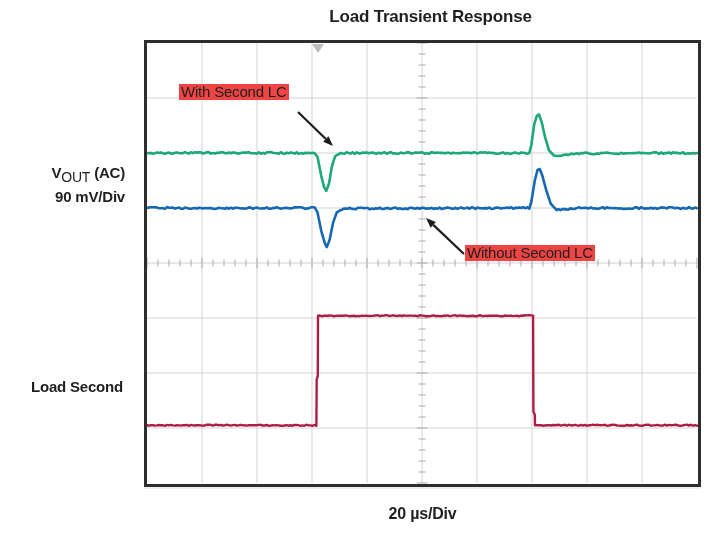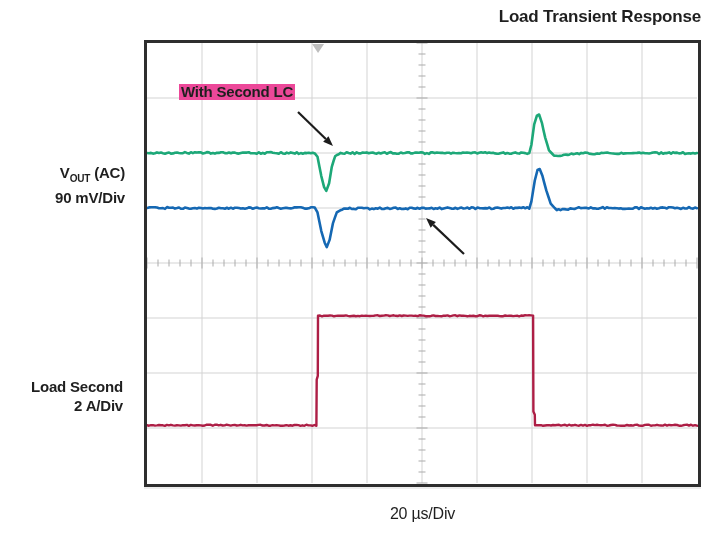--- a/index.html
+++ b/index.html
@@ -1,59 +1,58 @@
 <!DOCTYPE html>
 <html><head>
 <meta charset="utf-8">
 <style>
   html,body{margin:0;padding:0}
   body{
     width:717px;height:534px;position:relative;background:#ffffff;
     font-family:"Liberation Sans",sans-serif;color:#1f1f1f;overflow:hidden;
   }
   .chart-title{
-    position:absolute;left:144px;top:7px;width:557px;text-align:right;
+    position:absolute;left:152px;top:7px;width:557px;text-align:center;
     font-size:17px;font-weight:bold;letter-spacing:-0.2px;
   }
   .scope{
     position:absolute;left:144px;top:40px;width:551px;height:441px;
     border:3px solid #2e2e2e;background:#ffffff;box-shadow:0 2px 0 rgba(0,0,0,.07);
   }
   .scope svg{position:absolute;left:0;top:0}
   .ann{
-    position:absolute;font-size:15px;font-weight:bold;letter-spacing:-0.2px;
-    background:#ec4899;padding:0 2px;white-space:nowrap;line-height:16px;
+    position:absolute;font-size:15px;font-weight:normal;letter-spacing:-0.2px;
+    background:#ef4444;padding:0 2px;white-space:nowrap;line-height:16px;
   }
   .ann-with{left:32px;top:41px}
   .ann-without{left:318px;top:202px}
   .ch-label{
     position:absolute;text-align:right;font-size:15px;font-weight:bold;
     line-height:19px;letter-spacing:-0.2px;white-space:nowrap;
   }
-  .ch-label sub{font-size:10px;font-weight:bold}
+  .ch-label sub{font-size:14px;font-weight:normal}
   .vout-label{right:592px;top:163px}
   .load-label{right:594px;top:377px}
   .time-label{
     position:absolute;left:144px;top:505px;width:557px;text-align:center;
-    font-size:16px;font-weight:normal;letter-spacing:-0.2px;
+    font-size:16px;font-weight:bold;letter-spacing:-0.2px;
   }
 </style>
 </head>
 <body>
 
 <div class="chart-title">Load Transient Response</div>
 
 <div class="ch-label vout-label">
   <div><span>V</span><sub>OUT</sub><span> (AC)</span></div>
   <div>90 mV/Div</div>
 </div>
 
 <div class="ch-label load-label">
   <div>Load Second</div>
-  <div>2 A/Div</div>
 </div>
 
 <div class="scope">
   <svg id="scope-svg" width="551" height="441" viewBox="0 0 551 441">
       <line x1="55" y1="0" x2="55" y2="440" stroke="#d3d3d3" stroke-width="1"></line>
       <line x1="110" y1="0" x2="110" y2="440" stroke="#d3d3d3" stroke-width="1"></line>
       <line x1="165" y1="0" x2="165" y2="440" stroke="#d3d3d3" stroke-width="1"></line>
       <line x1="220" y1="0" x2="220" y2="440" stroke="#d3d3d3" stroke-width="1"></line>
       <line x1="275" y1="0" x2="275" y2="440" stroke="#d3d3d3" stroke-width="1"></line>
       <line x1="330" y1="0" x2="330" y2="440" stroke="#d3d3d3" stroke-width="1"></line>
@@ -162,15 +161,16 @@
       <polygon points="165.04999999999998,1 177.04999999999998,1 171.04999999999998,10" fill="#bdbdbd"></polygon>
       <path d="M 0.0,110.0 L 2.0,110.2 L 4.0,109.9 L 6.0,110.6 L 8.0,110.3 L 10.0,109.4 L 12.0,110.0 L 14.0,109.6 L 16.0,110.2 L 18.0,110.7 L 20.0,110.0 L 22.0,109.5 L 24.0,110.7 L 26.0,110.4 L 28.0,109.7 L 30.0,109.5 L 32.0,110.0 L 33.9,110.3 L 35.9,110.2 L 37.9,109.1 L 39.9,109.9 L 41.9,110.6 L 43.9,109.2 L 45.9,110.2 L 47.9,109.2 L 49.9,109.6 L 51.9,109.2 L 53.9,109.4 L 55.9,110.5 L 57.9,110.1 L 59.9,109.1 L 61.9,109.4 L 63.9,110.6 L 65.9,110.0 L 67.9,110.6 L 69.9,109.7 L 71.9,109.9 L 73.9,109.2 L 75.9,109.2 L 77.9,110.1 L 79.9,110.2 L 81.9,109.5 L 83.9,110.3 L 85.9,109.5 L 87.9,109.6 L 89.9,110.4 L 91.9,110.6 L 93.9,110.0 L 95.9,109.5 L 97.9,109.6 L 99.9,109.6 L 101.8,109.2 L 103.8,110.3 L 105.8,110.3 L 107.8,110.3 L 109.8,110.8 L 111.8,109.3 L 113.8,110.8 L 115.8,109.9 L 117.8,110.8 L 119.8,109.3 L 121.8,109.3 L 123.8,109.1 L 125.8,109.7 L 127.8,110.0 L 129.8,110.2 L 131.8,110.7 L 133.8,109.2 L 135.8,110.4 L 137.8,110.8 L 139.8,109.6 L 141.8,110.4 L 143.8,109.4 L 145.8,110.0 L 147.8,110.6 L 149.8,109.3 L 151.8,110.9 L 153.8,110.1 L 155.8,110.7 L 157.8,109.9 L 159.8,110.1 L 161.8,109.7 L 163.8,110.2 L 165.8,109.7 L 167.8,110.4 L 170.5,113.8 L 172.4,123.5 L 174.3,133.1 L 177.1,144.1 L 179.3,147.9 L 182.1,140.3 L 184.8,123.8 L 186.4,118.5 L 188.1,113.3 L 189.9,112.0 L 191.8,111.2 L 193.6,109.9 L 195.6,110.5 L 197.6,110.7 L 199.6,109.3 L 201.6,110.0 L 203.6,110.6 L 205.6,109.3 L 207.6,110.9 L 209.7,109.4 L 211.7,110.4 L 213.7,110.4 L 215.7,109.5 L 217.7,109.8 L 219.7,109.4 L 221.7,110.3 L 223.7,109.7 L 225.7,109.5 L 227.7,110.2 L 229.7,110.7 L 231.7,109.7 L 233.7,110.5 L 235.7,109.8 L 237.8,109.3 L 239.8,110.7 L 241.8,109.8 L 243.8,109.1 L 245.8,110.4 L 247.8,110.2 L 249.8,110.7 L 251.8,110.7 L 253.8,109.5 L 255.8,110.2 L 257.8,110.0 L 259.8,109.4 L 261.8,109.2 L 263.8,110.4 L 265.8,110.4 L 267.9,109.6 L 269.9,109.6 L 271.9,109.7 L 273.9,109.2 L 275.9,109.5 L 277.9,110.9 L 279.9,110.1 L 281.9,110.9 L 283.9,109.4 L 285.9,109.4 L 287.9,110.1 L 289.9,109.6 L 291.9,109.8 L 293.9,109.9 L 296.0,109.9 L 298.0,110.3 L 300.0,109.8 L 302.0,109.7 L 304.0,110.7 L 306.0,109.7 L 308.0,110.0 L 310.0,110.2 L 312.0,110.1 L 314.0,110.2 L 316.0,109.5 L 318.0,109.7 L 320.0,109.6 L 322.0,109.7 L 324.0,110.3 L 326.1,109.5 L 328.1,109.4 L 330.1,110.4 L 332.1,109.7 L 334.1,109.3 L 336.1,109.7 L 338.1,109.2 L 340.1,110.1 L 342.1,109.5 L 344.1,110.0 L 346.1,109.8 L 348.1,110.4 L 350.1,110.7 L 352.1,110.6 L 354.2,109.9 L 356.2,109.4 L 358.2,110.7 L 360.2,110.0 L 362.2,110.6 L 364.2,110.7 L 366.2,109.9 L 368.2,109.4 L 370.2,110.2 L 372.2,110.6 L 374.2,109.5 L 376.2,109.8 L 378.2,110.1 L 380.2,110.9 L 382.3,110.0 L 384.4,101.8 L 387.2,81.4 L 389.9,72.6 L 392.1,71.5 L 394.9,79.8 L 396.5,87.2 L 398.2,94.6 L 400.1,100.9 L 402.0,107.3 L 404.5,110.0 L 407.0,112.7 L 409.1,112.8 L 411.1,113.0 L 413.2,112.9 L 415.3,112.4 L 417.1,111.7 L 418.9,111.6 L 420.8,111.9 L 422.6,111.4 L 424.4,110.6 L 426.3,111.2 L 428.2,110.8 L 430.2,110.2 L 432.2,111.1 L 434.2,109.9 L 436.2,110.3 L 438.2,109.6 L 440.2,109.7 L 442.2,110.7 L 444.2,110.9 L 446.2,111.3 L 448.2,111.1 L 450.2,110.4 L 452.2,110.8 L 454.2,109.8 L 456.2,110.0 L 458.2,109.8 L 460.2,109.6 L 462.2,110.0 L 464.2,110.3 L 466.2,110.5 L 468.2,110.8 L 470.2,110.9 L 472.2,110.9 L 474.2,109.8 L 476.1,110.6 L 478.1,110.4 L 480.1,110.2 L 482.1,110.2 L 484.1,110.2 L 486.1,110.1 L 488.1,110.0 L 490.1,109.9 L 492.1,109.6 L 494.1,110.3 L 496.1,109.8 L 498.1,110.3 L 500.1,110.3 L 502.1,110.5 L 504.1,110.1 L 506.1,109.5 L 508.1,109.3 L 510.1,109.5 L 512.1,111.0 L 514.1,109.4 L 516.1,110.8 L 518.1,110.0 L 520.1,110.1 L 522.1,109.4 L 524.1,110.7 L 526.0,109.3 L 528.0,109.9 L 530.0,109.6 L 532.0,110.4 L 534.0,110.2 L 536.0,109.3 L 538.0,110.9 L 540.0,110.5 L 542.0,110.3 L 544.0,110.6 L 546.0,110.1 L 548.0,110.6 L 550.0,110.0" fill="none" stroke="#1da878" stroke-width="2.6" stroke-linejoin="round" stroke-linecap="round"></path>
       <path d="M 0.0,165.0 L 2.0,164.4 L 4.0,164.2 L 6.0,164.3 L 8.0,164.2 L 10.0,164.6 L 12.0,165.3 L 14.0,165.3 L 16.0,165.1 L 18.0,165.9 L 20.0,164.1 L 22.0,164.8 L 24.0,164.7 L 26.0,164.6 L 28.0,165.6 L 30.0,165.1 L 32.0,164.5 L 33.9,165.8 L 35.9,165.8 L 37.9,164.6 L 39.9,165.0 L 41.9,165.6 L 43.9,165.8 L 45.9,165.3 L 47.9,165.1 L 49.9,165.6 L 51.9,164.7 L 53.9,165.0 L 55.9,165.5 L 57.9,165.1 L 59.9,165.3 L 61.9,165.1 L 63.9,165.1 L 65.9,165.8 L 67.9,165.9 L 69.9,165.5 L 71.9,164.7 L 73.9,165.2 L 75.9,165.3 L 77.9,165.7 L 79.9,164.8 L 81.9,165.7 L 83.9,164.7 L 85.9,165.7 L 87.9,164.8 L 89.9,164.7 L 91.9,165.1 L 93.9,165.6 L 95.9,165.2 L 97.9,165.7 L 99.9,165.3 L 101.8,164.4 L 103.8,164.6 L 105.8,165.8 L 107.8,165.0 L 109.8,164.6 L 111.8,165.2 L 113.8,165.5 L 115.8,165.4 L 117.8,165.4 L 119.8,164.4 L 121.8,165.6 L 123.8,165.7 L 125.8,165.1 L 127.8,164.9 L 129.8,164.2 L 131.8,165.0 L 133.8,165.7 L 135.8,165.3 L 137.8,164.9 L 139.8,164.9 L 141.8,165.2 L 143.8,165.4 L 145.8,165.0 L 147.8,164.2 L 149.8,164.4 L 151.8,164.3 L 153.8,164.3 L 155.8,164.8 L 157.8,165.6 L 159.8,165.6 L 161.8,165.3 L 163.8,164.3 L 165.8,164.2 L 167.8,164.6 L 170.5,169.4 L 172.4,178.8 L 174.3,188.1 L 176.0,193.9 L 177.7,199.7 L 179.8,204.1 L 182.6,196.9 L 184.3,188.6 L 185.9,180.4 L 187.8,174.9 L 189.8,169.4 L 191.5,168.3 L 193.3,167.3 L 195.1,166.7 L 196.9,165.6 L 198.9,165.5 L 200.9,165.7 L 202.9,164.8 L 204.9,166.0 L 206.9,165.9 L 208.9,166.3 L 210.9,164.8 L 212.8,164.7 L 214.8,164.7 L 216.8,165.2 L 218.8,165.0 L 220.8,165.0 L 222.8,166.4 L 224.8,165.6 L 226.8,166.1 L 228.8,165.2 L 230.8,165.7 L 232.8,164.6 L 234.8,165.9 L 236.8,166.0 L 238.8,165.2 L 240.7,164.9 L 242.7,165.9 L 244.7,165.4 L 246.7,164.8 L 248.7,164.6 L 250.7,165.9 L 252.7,165.3 L 254.7,166.0 L 256.7,165.9 L 258.7,165.4 L 260.7,166.2 L 262.7,164.8 L 264.7,164.7 L 266.7,165.4 L 268.6,165.7 L 270.6,164.8 L 272.6,165.8 L 274.6,164.9 L 276.6,164.7 L 278.6,165.6 L 280.6,165.5 L 282.6,165.4 L 284.6,164.8 L 286.6,166.0 L 288.6,165.3 L 290.6,165.7 L 292.6,164.5 L 294.6,166.1 L 296.6,165.4 L 298.5,164.9 L 300.5,164.4 L 302.5,164.9 L 304.5,165.6 L 306.5,165.7 L 308.5,164.8 L 310.5,165.9 L 312.5,165.1 L 314.5,164.6 L 316.5,165.5 L 318.5,165.2 L 320.5,164.6 L 322.5,165.8 L 324.5,164.4 L 326.4,164.5 L 328.4,166.0 L 330.4,164.6 L 332.4,165.1 L 334.4,165.2 L 336.4,165.4 L 338.4,165.1 L 340.4,165.4 L 342.4,164.5 L 344.4,166.0 L 346.4,165.7 L 348.4,164.8 L 350.4,164.6 L 352.4,165.1 L 354.3,165.6 L 356.3,165.0 L 358.3,165.0 L 360.3,164.6 L 362.3,165.1 L 364.3,164.2 L 366.3,165.7 L 368.3,164.8 L 370.3,164.9 L 372.3,164.6 L 374.3,165.0 L 376.3,164.2 L 378.3,165.3 L 380.3,164.2 L 382.3,165.7 L 384.4,158.4 L 386.1,147.9 L 387.8,137.5 L 390.5,127.0 L 392.7,126.0 L 395.5,133.1 L 397.4,140.3 L 399.3,147.4 L 401.5,154.0 L 403.7,160.6 L 405.7,162.8 L 407.7,165.0 L 409.8,167.2 L 411.6,166.2 L 413.5,167.1 L 415.4,166.1 L 417.2,166.1 L 419.1,166.4 L 421.2,166.6 L 423.3,165.4 L 425.4,165.7 L 427.5,166.0 L 429.6,165.1 L 431.8,164.3 L 433.8,165.1 L 435.8,165.0 L 437.8,164.9 L 439.8,164.9 L 441.8,165.5 L 443.8,164.3 L 445.8,165.4 L 447.8,165.2 L 449.8,165.8 L 451.8,165.6 L 453.8,165.0 L 455.8,164.1 L 457.8,165.7 L 459.8,164.2 L 461.8,165.0 L 463.8,165.0 L 465.8,165.3 L 467.8,165.1 L 469.8,165.2 L 471.8,165.6 L 473.8,165.3 L 475.8,165.9 L 477.8,165.9 L 479.9,165.8 L 481.9,165.6 L 483.9,165.8 L 485.9,165.6 L 487.9,164.4 L 489.9,164.3 L 491.9,165.9 L 493.9,164.2 L 495.9,165.0 L 497.9,165.7 L 499.9,165.3 L 501.9,165.5 L 503.9,164.7 L 505.9,165.6 L 507.9,164.9 L 509.9,165.8 L 511.9,165.3 L 513.9,164.6 L 515.9,164.4 L 517.9,164.8 L 519.9,165.4 L 521.9,164.2 L 523.9,164.3 L 525.9,164.5 L 528.0,165.2 L 530.0,164.8 L 532.0,165.2 L 534.0,165.9 L 536.0,164.8 L 538.0,165.5 L 540.0,165.4 L 542.0,164.1 L 544.0,165.3 L 546.0,165.7 L 548.0,164.6 L 550.0,165.2" fill="none" stroke="#1568b3" stroke-width="2.6" stroke-linejoin="round" stroke-linecap="round"></path>
       <path d="M 0.0,382.3 L 2.0,382.7 L 4.0,382.2 L 6.0,382.1 L 8.0,382.6 L 10.0,382.4 L 12.0,382.0 L 14.0,382.2 L 15.9,382.3 L 17.9,382.8 L 19.9,381.9 L 21.9,382.4 L 23.9,381.8 L 25.9,382.4 L 27.9,382.6 L 29.9,382.2 L 31.9,382.4 L 33.9,382.6 L 35.9,382.1 L 37.9,382.3 L 39.9,381.9 L 41.9,382.8 L 43.8,381.9 L 45.8,382.4 L 47.8,382.5 L 49.8,382.3 L 51.8,382.3 L 53.8,382.4 L 55.8,382.7 L 57.8,382.5 L 59.8,381.7 L 61.8,381.8 L 63.8,381.8 L 65.8,382.7 L 67.8,381.7 L 69.8,381.7 L 71.7,382.3 L 73.7,381.8 L 75.7,382.5 L 77.7,382.4 L 79.7,381.7 L 81.7,382.1 L 83.7,382.6 L 85.7,382.1 L 87.7,381.9 L 89.7,382.5 L 91.7,382.4 L 93.7,381.8 L 95.7,382.4 L 97.7,382.3 L 99.6,382.6 L 101.6,382.3 L 103.6,382.2 L 105.6,382.3 L 107.6,382.2 L 109.6,382.3 L 111.6,381.9 L 113.6,381.8 L 115.6,382.5 L 117.6,382.5 L 119.6,382.0 L 121.6,382.7 L 123.6,382.7 L 125.6,382.2 L 127.5,382.4 L 129.5,382.1 L 131.5,382.4 L 133.5,382.8 L 135.5,382.7 L 137.5,382.5 L 139.5,382.1 L 141.5,382.7 L 143.5,382.3 L 145.5,382.7 L 147.5,382.0 L 149.5,381.9 L 151.5,382.1 L 153.5,382.8 L 155.4,382.3 L 157.4,382.8 L 159.4,381.7 L 161.4,382.4 L 163.4,382.4 L 165.4,382.8 L 167.4,382.0 L 169.4,382.8 L 169.7,336.6 L 170.8,332.8 L 171.0,272.8 L 173.0,272.5 L 175.0,273.3 L 177.0,272.6 L 179.0,272.8 L 181.0,272.7 L 183.0,272.5 L 185.0,272.6 L 187.0,273.3 L 189.0,272.9 L 191.0,272.6 L 193.0,272.8 L 194.9,272.7 L 196.9,272.7 L 198.9,272.4 L 200.9,272.9 L 202.9,273.2 L 204.9,273.0 L 206.9,272.8 L 208.9,273.2 L 210.9,272.9 L 212.9,273.2 L 214.9,272.7 L 216.8,272.9 L 218.8,272.8 L 220.8,272.9 L 222.8,273.0 L 224.8,272.9 L 226.8,272.7 L 228.8,272.4 L 230.8,272.3 L 232.8,273.0 L 234.8,272.7 L 236.8,272.6 L 238.8,272.3 L 240.7,272.4 L 242.7,273.0 L 244.7,272.6 L 246.7,272.3 L 248.7,272.8 L 250.7,273.0 L 252.7,272.4 L 254.7,273.0 L 256.7,272.5 L 258.7,272.6 L 260.7,272.9 L 262.6,272.6 L 264.6,272.6 L 266.6,272.9 L 268.6,272.8 L 270.6,273.1 L 272.6,272.3 L 274.6,272.5 L 276.6,272.6 L 278.6,273.2 L 280.6,273.2 L 282.6,273.3 L 284.5,272.8 L 286.5,272.4 L 288.5,273.0 L 290.5,272.9 L 292.5,273.1 L 294.5,273.3 L 296.5,272.7 L 298.5,272.7 L 300.5,272.4 L 302.5,273.2 L 304.5,272.9 L 306.5,272.4 L 308.4,272.3 L 310.4,273.2 L 312.4,272.4 L 314.4,272.8 L 316.4,272.8 L 318.4,272.9 L 320.4,273.3 L 322.4,272.8 L 324.4,273.0 L 326.4,272.8 L 328.4,273.2 L 330.3,273.2 L 332.3,272.3 L 334.3,272.5 L 336.3,273.3 L 338.3,272.7 L 340.3,273.0 L 342.3,272.8 L 344.3,272.7 L 346.3,272.6 L 348.3,272.7 L 350.3,272.6 L 352.2,273.0 L 354.2,273.2 L 356.2,273.2 L 358.2,272.5 L 360.2,272.9 L 362.2,272.8 L 364.2,272.8 L 366.2,273.1 L 368.2,272.9 L 370.2,272.7 L 372.2,273.3 L 374.2,272.5 L 376.1,272.7 L 378.1,272.3 L 380.1,272.4 L 382.1,272.3 L 384.1,272.4 L 386.1,272.6 L 386.4,368.5 L 387.8,371.8 L 388.0,382.3 L 390.0,382.3 L 392.0,382.2 L 394.0,382.1 L 396.0,382.8 L 398.0,382.5 L 400.0,382.2 L 402.0,382.1 L 404.0,382.5 L 406.0,382.0 L 408.0,382.3 L 410.0,382.0 L 412.0,381.8 L 414.0,382.6 L 416.0,382.1 L 418.0,381.8 L 420.0,382.7 L 422.0,381.7 L 424.0,382.5 L 426.0,382.3 L 428.0,381.8 L 430.0,382.4 L 432.0,382.7 L 434.0,381.9 L 436.0,382.6 L 438.0,381.9 L 440.0,382.8 L 442.0,382.2 L 444.0,382.2 L 446.0,381.7 L 448.0,382.1 L 450.0,381.8 L 452.0,382.1 L 454.0,382.2 L 456.0,382.1 L 458.0,381.7 L 460.0,382.8 L 462.0,382.5 L 464.0,382.0 L 466.0,381.8 L 468.0,381.9 L 470.0,382.5 L 472.0,382.6 L 474.0,382.8 L 476.0,382.6 L 478.0,382.7 L 480.0,382.0 L 482.0,382.5 L 484.0,382.3 L 486.0,382.6 L 488.0,381.9 L 490.0,381.7 L 492.0,382.6 L 494.0,382.7 L 496.0,382.7 L 498.0,381.9 L 500.0,381.8 L 502.0,381.7 L 504.0,382.7 L 506.0,382.4 L 508.0,382.4 L 510.0,381.8 L 512.0,382.4 L 514.0,382.5 L 516.0,382.6 L 518.0,381.7 L 520.0,382.6 L 522.0,381.9 L 524.0,382.3 L 526.0,382.1 L 528.0,381.8 L 530.0,382.0 L 532.0,382.7 L 534.0,382.8 L 536.0,382.3 L 538.0,381.9 L 540.0,381.7 L 542.0,382.6 L 544.0,381.7 L 546.0,382.7 L 548.0,382.1 L 550.0,382.7" fill="none" stroke="#ad1e45" stroke-width="2.4" stroke-linejoin="round" stroke-linecap="round"></path>
       <line x1="151" y1="69" x2="178.82720619140773" y2="96.03214315736751" stroke="#1c1c1c" stroke-width="2.2"></line>
       <polygon points="186,103 176.1794205912074,98.75780480463257 181.47499179160806,93.30648151010246" fill="#1c1c1c"></polygon>
       <line x1="317" y1="211" x2="286.25952683905825" y2="181.87744647910785" stroke="#1c1c1c" stroke-width="2.2"></line>
       <polygon points="279,175 288.87295650111923,179.1188262802657 283.6460971769973,184.63606667795" fill="#1c1c1c"></polygon>
     </svg>
   <div class="ann ann-with">With Second LC</div>
+  <div class="ann ann-without">Without Second LC</div>
 </div>
 
 <div class="time-label">20 µs/Div</div>
 
 </body></html>

